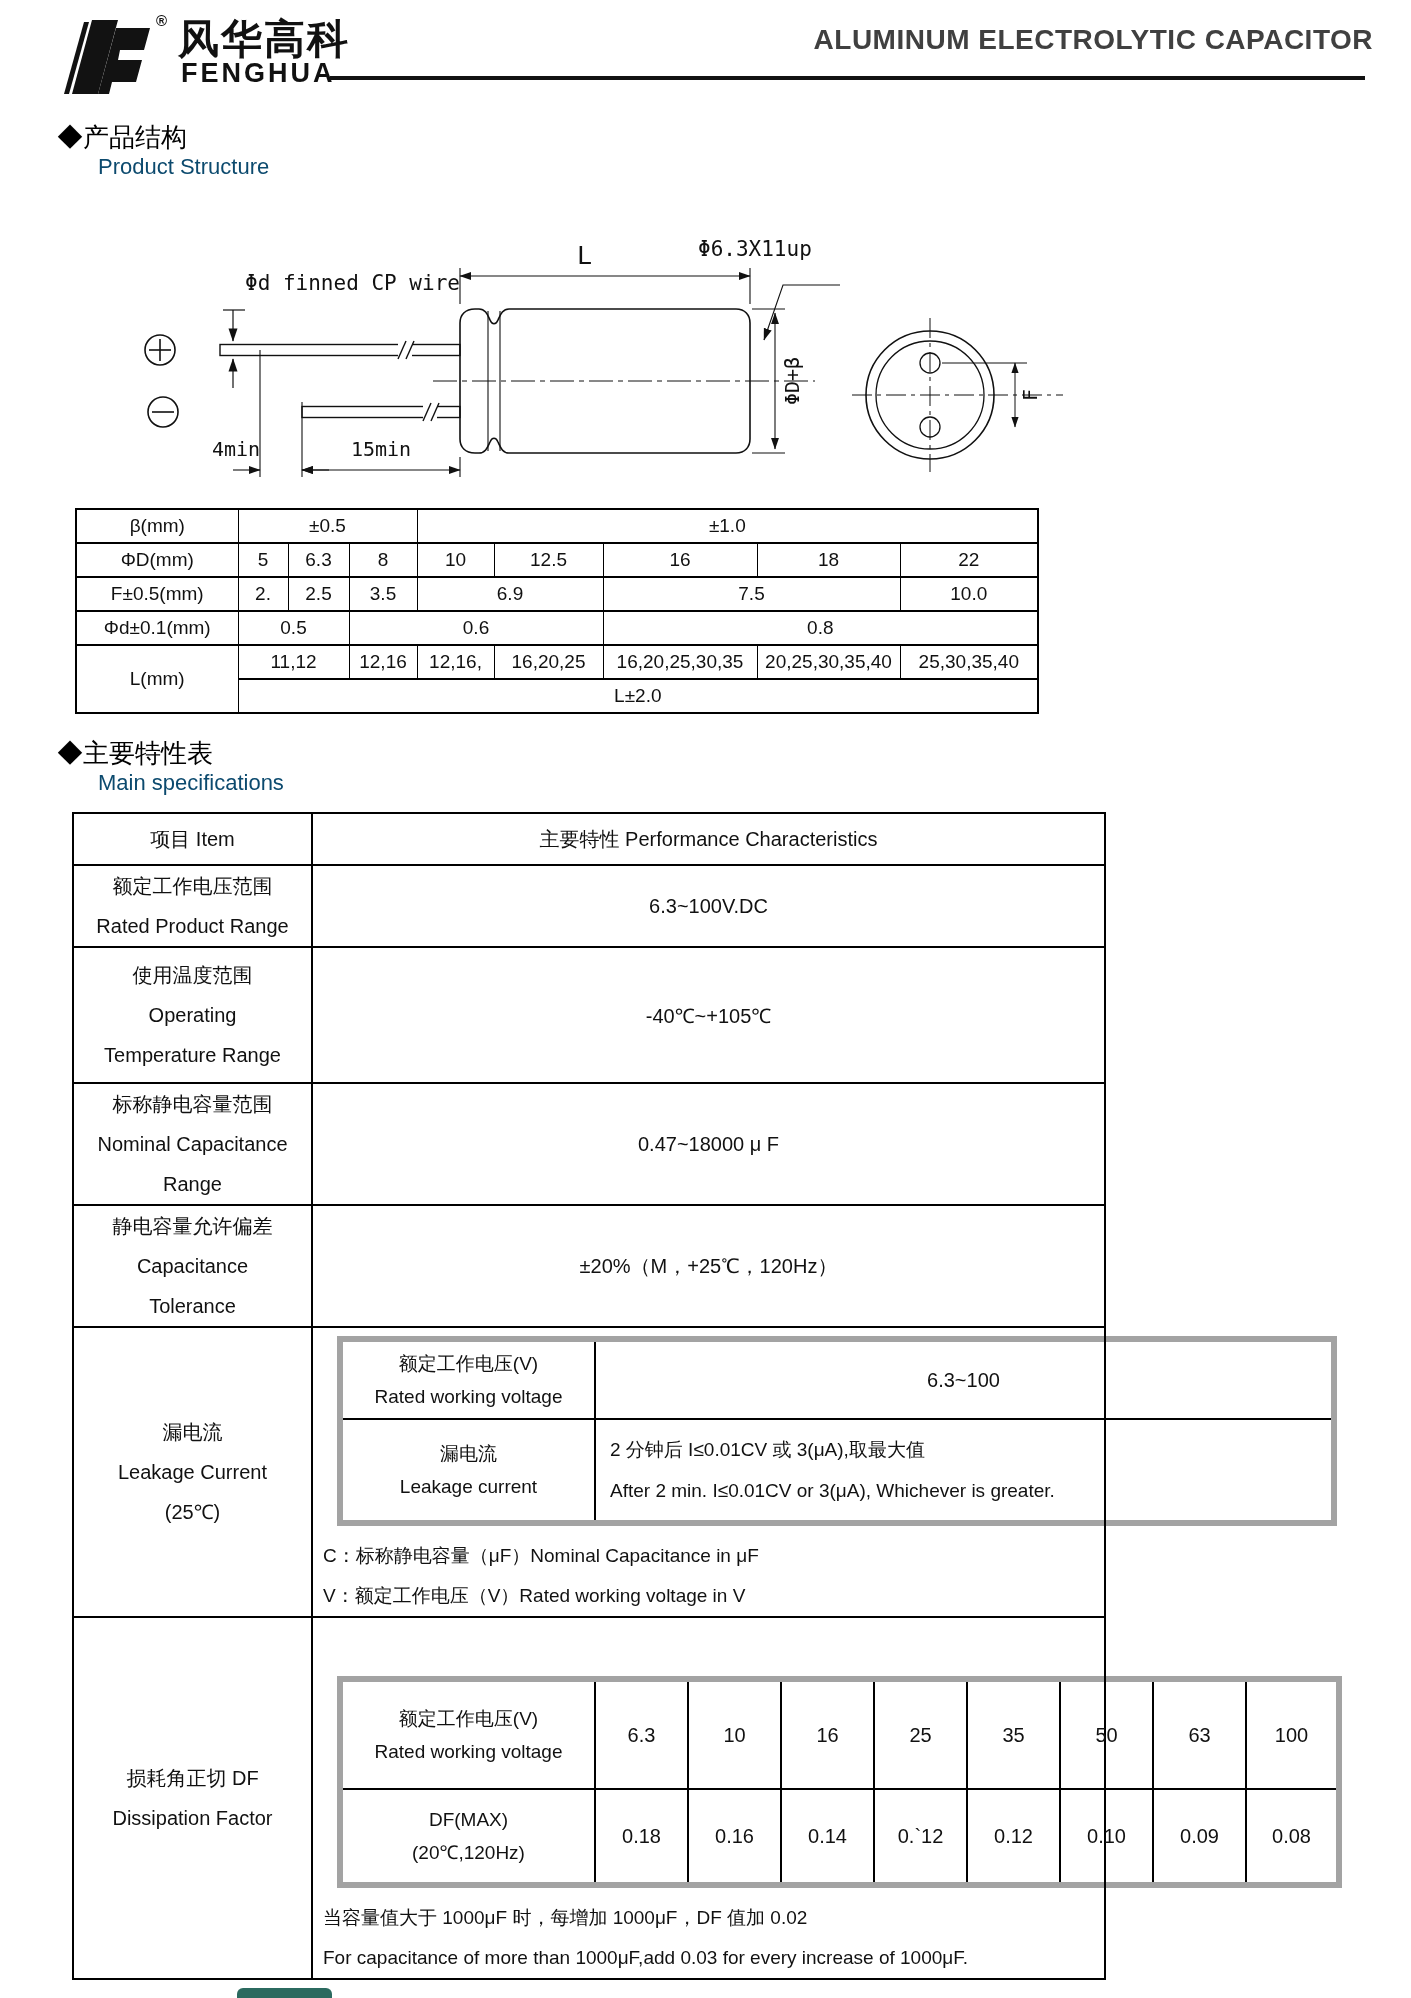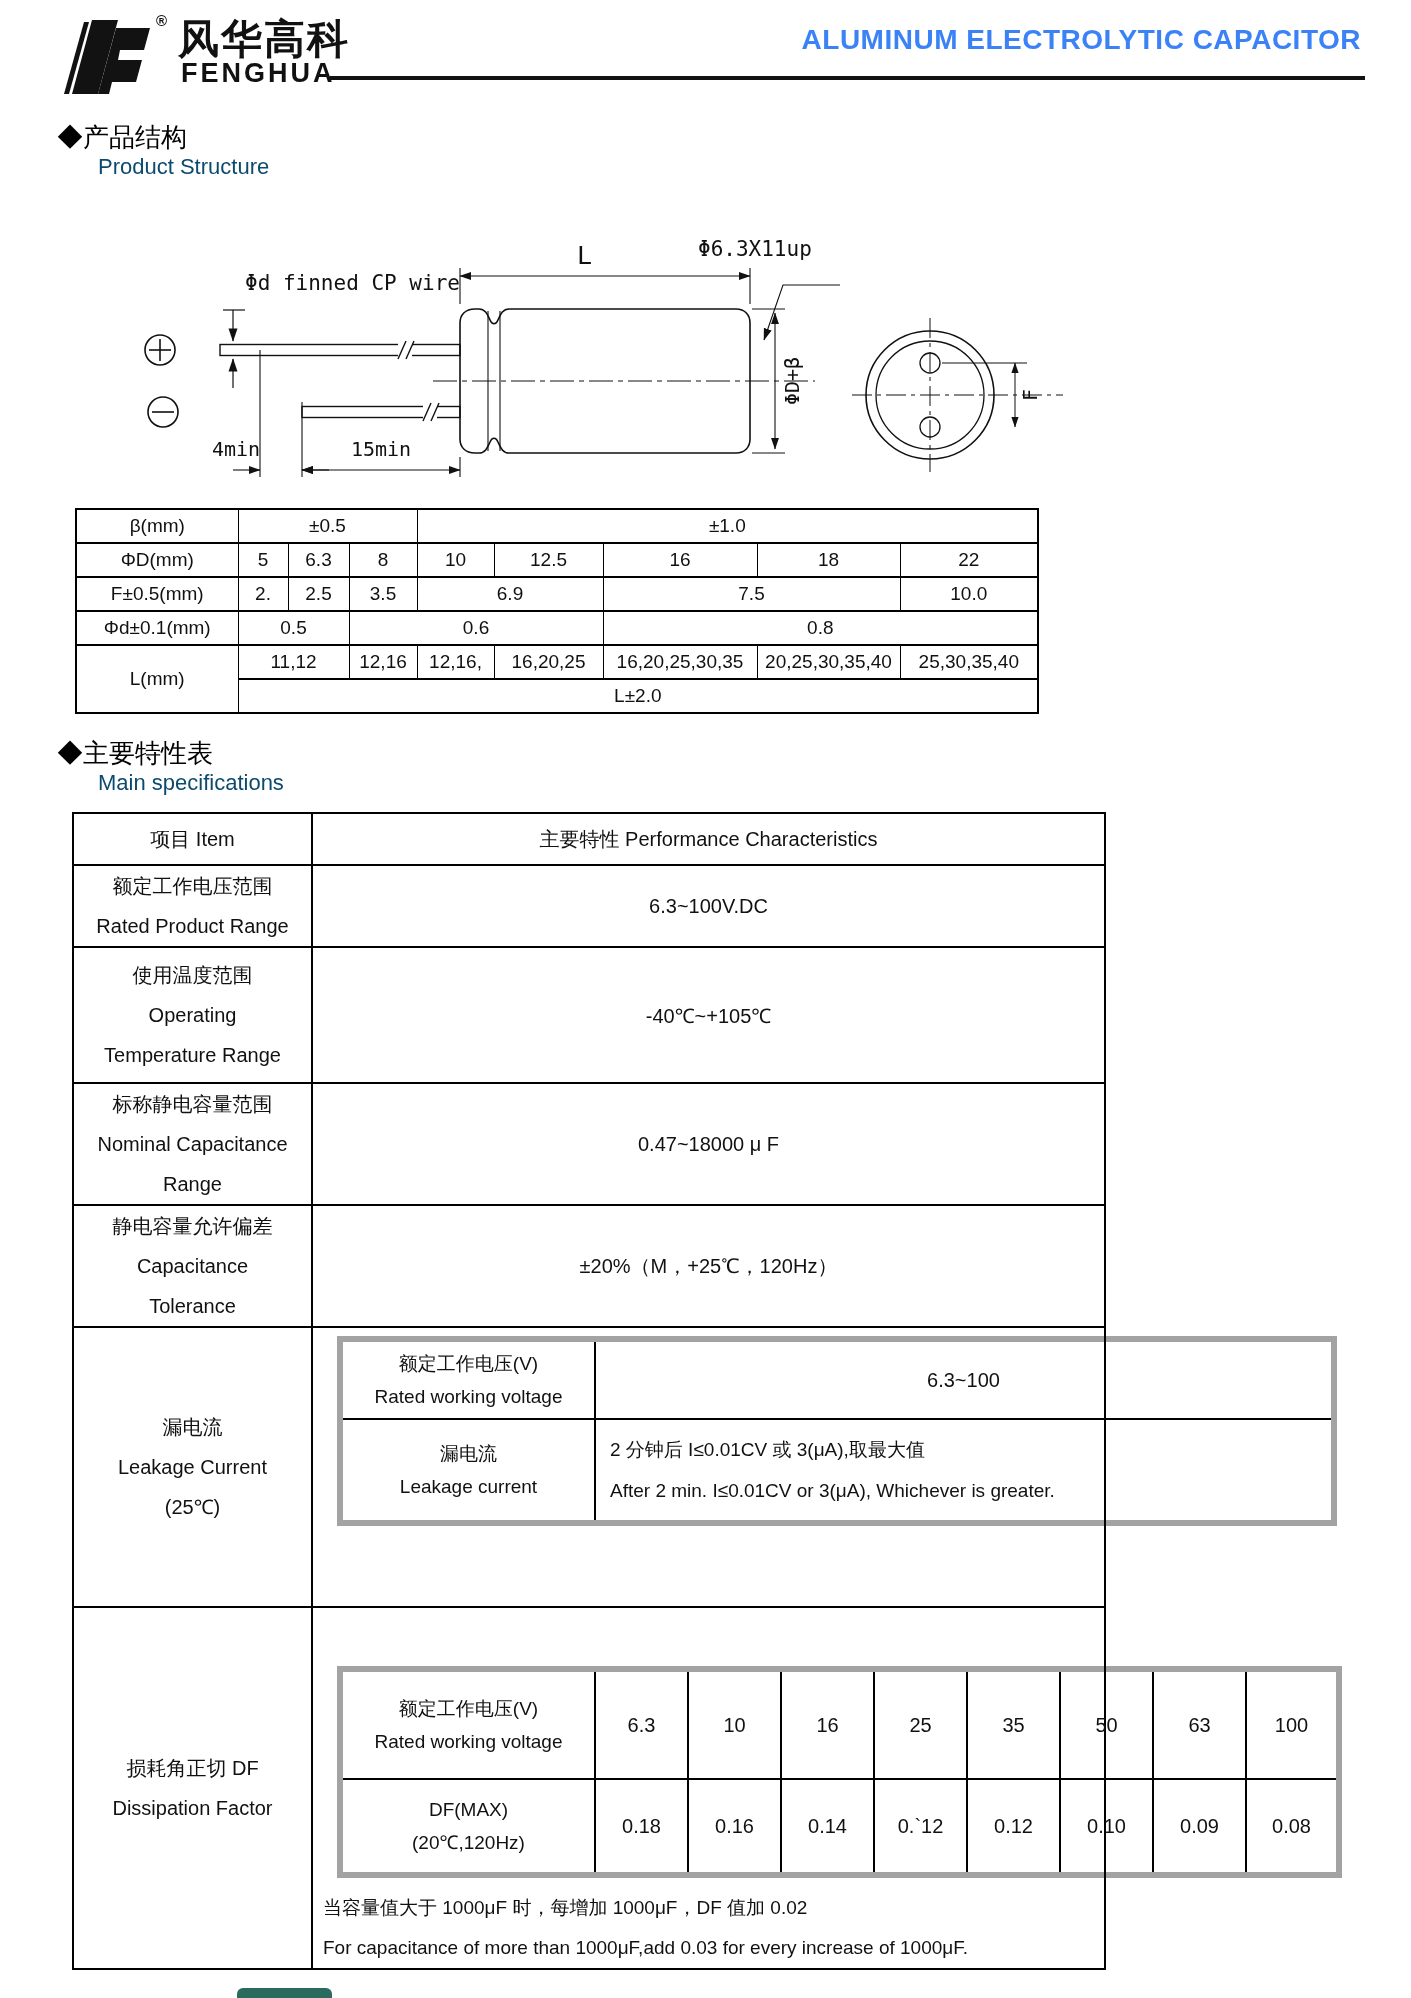--- a/index.html
+++ b/index.html
@@ -3,21 +3,21 @@
 <meta charset="utf-8">
 <style>
   html,body{margin:0;padding:0;background:#e8e8e8;}
   .page{position:relative;width:1411px;height:1998px;background:#ffffff;overflow:hidden;
         color:#111;font-family:"Liberation Sans",sans-serif;margin:0 auto;}
   
   .logo-icon{position:absolute;left:58px;top:16px;width:96px;height:80px;}
   .reg-mark{position:absolute;left:156px;top:12px;font-size:15px;font-weight:bold;}
   .logo-cn{position:absolute;left:178px;top:12px;font-size:41px;font-weight:bold;letter-spacing:2px;}
   .logo-en{position:absolute;left:181px;top:58px;font-size:27px;font-weight:bold;letter-spacing:3px;}
-  .doc-title{position:absolute;top:24px;right:50px;font-size:28px;font-weight:bold;letter-spacing:.5px;color:#3b82f6;margin-left:12px;}
+  .doc-title{position:absolute;top:24px;right:38px;font-size:28px;font-weight:bold;letter-spacing:.5px;color:#404040;margin-left:12px;}
   .header-rule{position:absolute;left:330px;top:76px;width:1035px;height:4px;background:#121212;}
   
   .sec-cn{position:absolute;left:57px;font-size:26px;color:#000;}
   .sec-en{position:absolute;left:98px;font-size:22px;color:#0c4a6e;}
   
   .diagram{position:absolute;left:115px;top:190px;width:985px;height:305px;}
   .diagram text{fill:#111;font-family:"DejaVu Sans Mono",monospace;}
   
   .dim-table{position:absolute;left:75px;top:508px;width:962px;border-collapse:collapse;
              table-layout:fixed;font-size:19px;text-align:center;border:2px solid #000;}
@@ -290,20 +290,24 @@
                     <div class="ln">漏电流</div>
                     <div class="ln">Leakage current</div>
                   </td>
                 <td class="leak-desc">
                     <div class="ln">2 分钟后 I≤0.01CV 或 3(μA),取最大值</div>
                     <div class="ln">After 2 min. I≤0.01CV or 3(μA), Whichever is greater.</div>
                   </td>
               </tr>
             </tbody>
           </table>
+          <div class="notes">
+              <div class="ln">C：标称静电容量（μF）Nominal Capacitance in μF</div>
+              <div class="ln">V：额定工作电压（V）Rated working voltage in V</div>
+            </div>
         </td>
       </tr>
 
       <tr class="r-df">
         <td class="mlabel">
             <div class="ln">损耗角正切 DF</div>
             <div class="ln">Dissipation Factor</div>
           </td>
         <td class="freecell">
           <table class="nested df-table">

